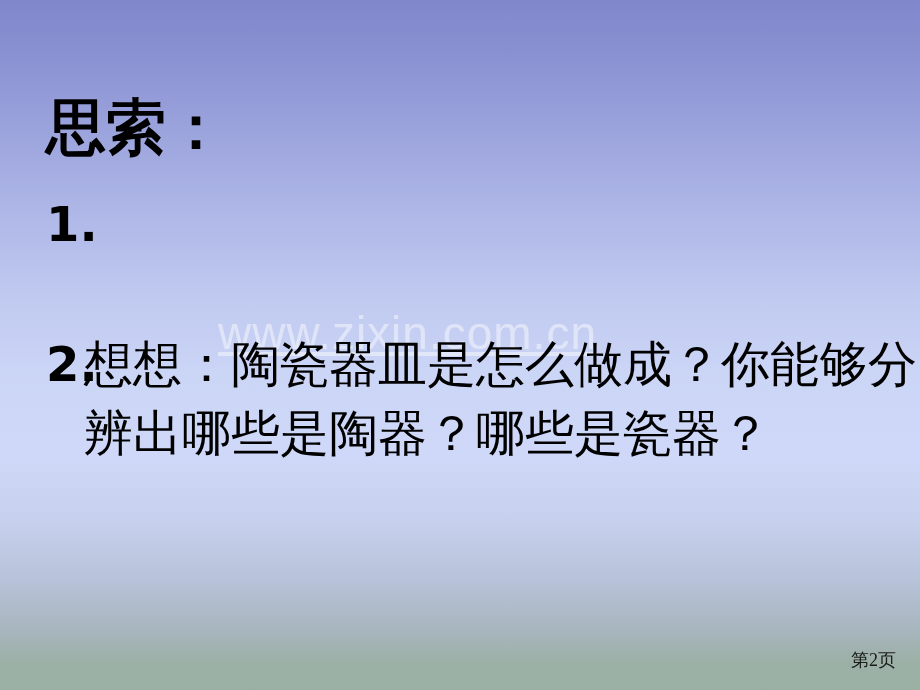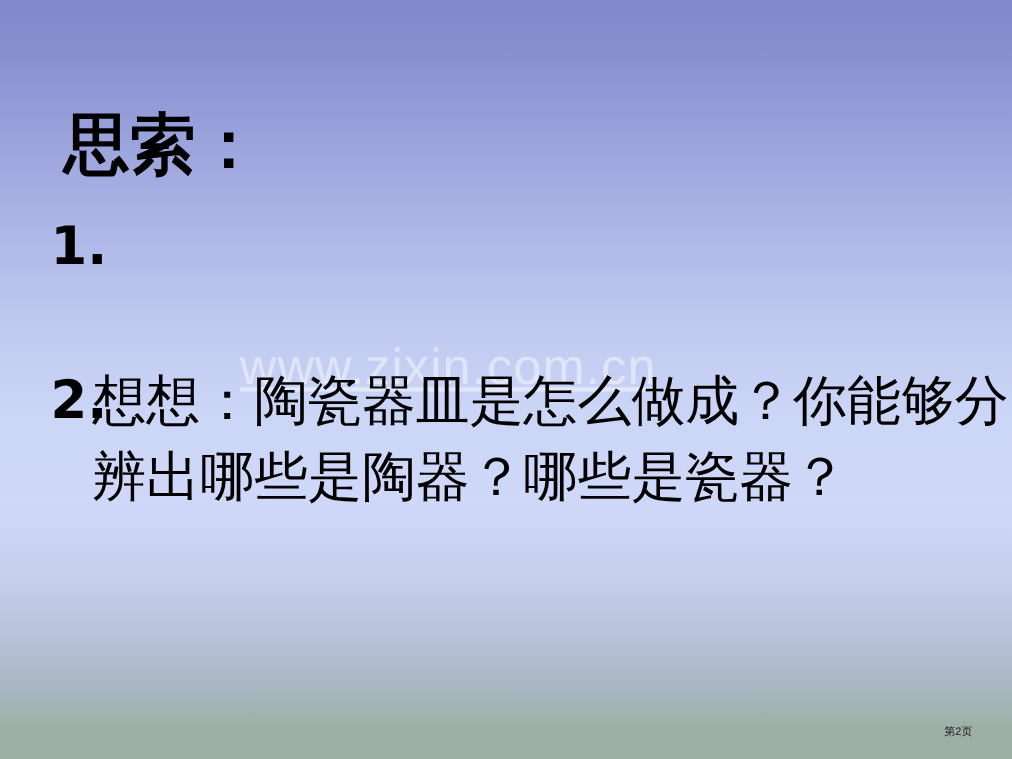--- a/index.html
+++ b/index.html
@@ -56,23 +56,23 @@
   
   .content {
     position: absolute;
     left: 0;
     top: 0;
     width: 920px;
   }
 
   .title {
     position: absolute;
-    left: 58px;
+    left: 46px;
     top: 96px;
-    font-family: Liberation Sans, sans-serif;
+    font-family: Liberation Mono, monospace;
     font-weight: bold;
     font-size: 60px;
     line-height: 72px;
     color: #000000;
     white-space: nowrap;
     letter-spacing: 0px;
   }
 
   .body-item {
     position: absolute;
@@ -96,24 +96,24 @@
     line-height: 69px;
     color: #000000;
   }
 
   #item-1 { top: 190px; }
   #item-2 { top: 330px; }
 
   
   .page-number {
     position: absolute;
-    right: 36px;
+    right: 24px;
     bottom: 18px;
-    font-family: Liberation Sans, sans-serif;
-    font-size: 10px;
+    font-family: Liberation Serif, serif;
+    font-size: 18px;
     color: #1a1a1a;
     white-space: nowrap;
   }
 </style>
 </head>
 <body>
 
 <div class="slide">
 
   <div class="watermark">www.zixin.com.cn</div>

